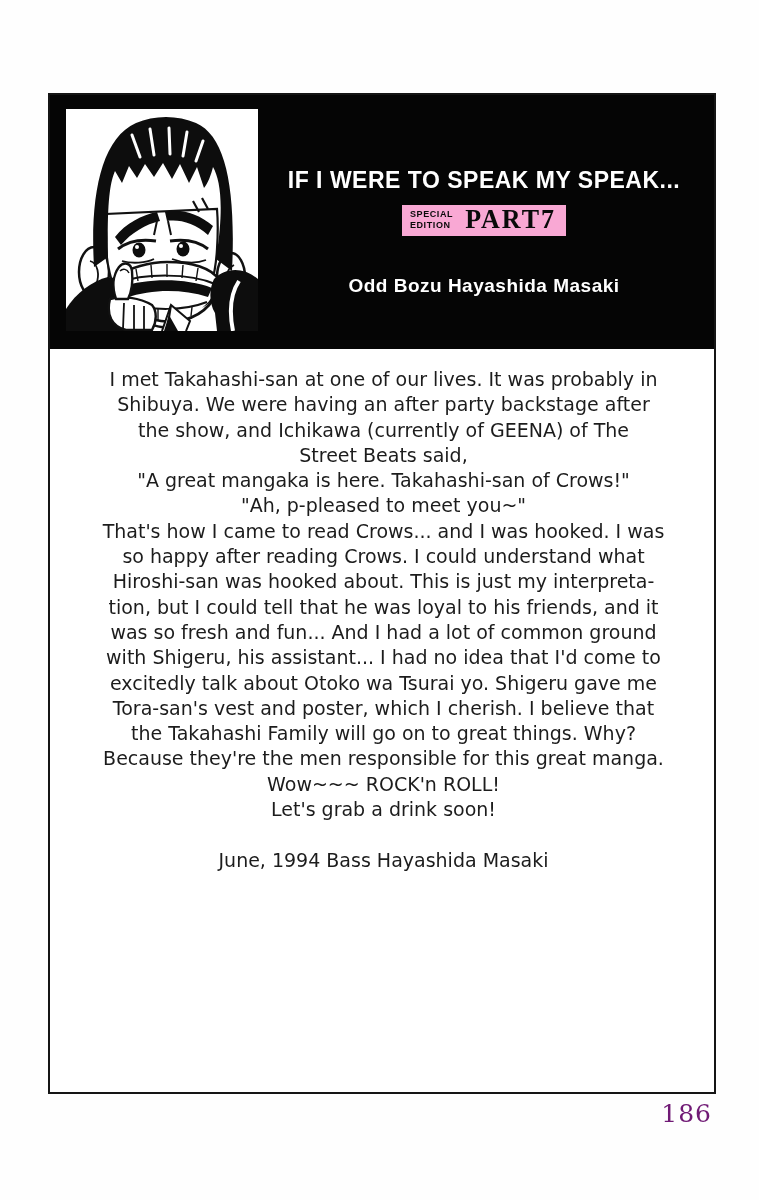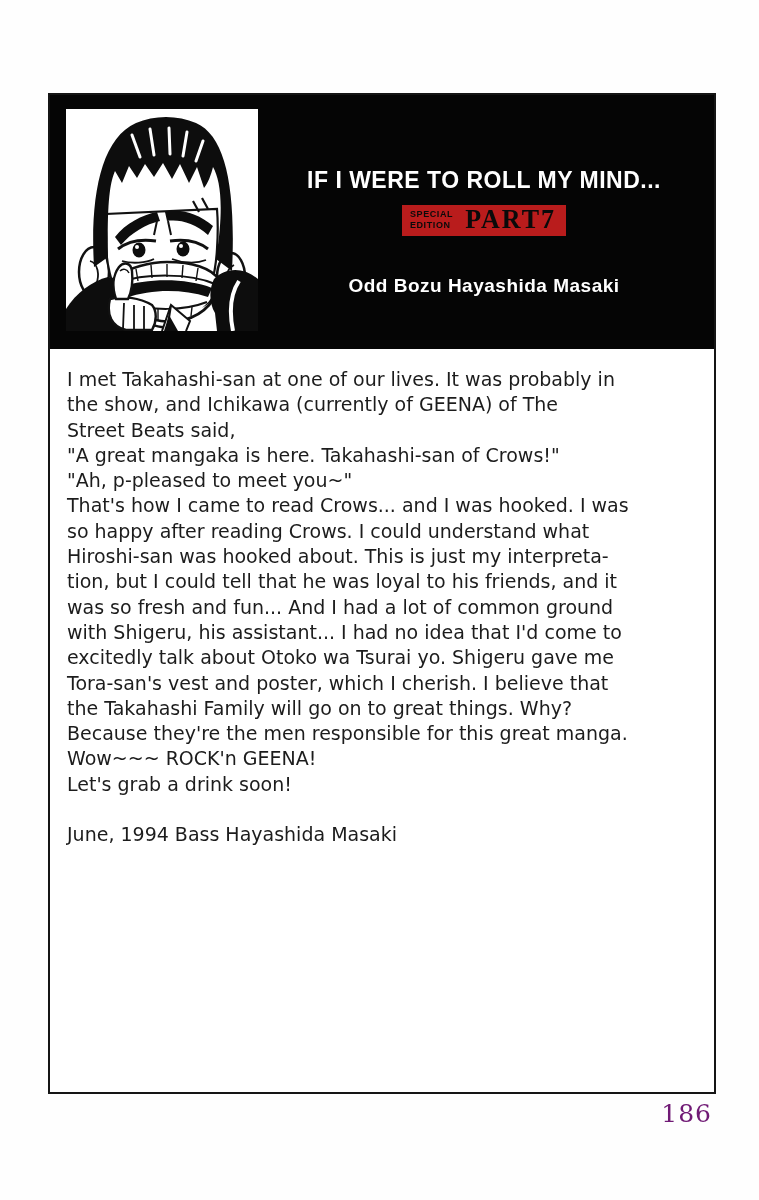--- a/index.html
+++ b/index.html
@@ -49,21 +49,21 @@
     margin-top: 72px;
     font-size: 23px;
     font-weight: bold;
     letter-spacing: 0.5px;
     white-space: nowrap;
   }
   .badge {
     display: inline-flex;
     align-items: center;
     margin-top: 11px;
-    background: #b91c1c;
+    background: #f9a8d4;
     color: #0a0a0a;
     padding: 2px 10px 3px 8px;
     gap: 12px;
   }
   .badge-edition {
     text-align: left;
     font-size: 9px;
     line-height: 1.2;
     font-weight: bold;
     letter-spacing: 0.6px;
@@ -86,20 +86,21 @@
   .body-text {
     padding: 18px 14px 0 17px;
     color: #1c1c1c;
     font-family: "DejaVu Sans", sans-serif;
     font-size: 19px;
   }
   .body-line {
     line-height: 25.3px;
     min-height: 25.3px;
     white-space: nowrap;
+    text-align: center;
   }
   .page-number {
     position: absolute;
     top: 1099px;
     right: 47px;
     font-family: "DejaVu Serif", serif;
     font-size: 25px;
     color: #701a75;
     letter-spacing: 1px;
   }
@@ -184,49 +185,50 @@
           <g>
             <path d="M44,190 C40,206 46,218 60,221 L86,221 C91,212 91,202 86,196 C74,189 56,186 44,190 Z" fill="#ffffff" stroke="#111" stroke-width="2.4"></path>
             <path d="M58,194 L57,220 M68,196 L68,221 M78,197 L78,221" stroke="#111" stroke-width="1.8" fill="none"></path>
             <path d="M50,190 C46,178 47,166 53,158 C58,152 65,154 66,162 C67,172 66,182 62,190 Z" fill="#ffffff" stroke="#111" stroke-width="2.4"></path>
             <path d="M54,162 C57,159 61,160 63,164" fill="none" stroke="#111" stroke-width="1.5"></path>
           </g>
         </svg>
       </div>
 
       <div class="header-text">
-        <div class="header-title">IF I WERE TO ROLL MY MIND...</div>
+        <div class="header-title">IF I WERE TO SPEAK MY SPEAK...</div>
         <div class="badge">
           <div class="badge-edition">
             <div>SPECIAL</div>
             <div>EDITION</div>
           </div>
           <div class="badge-part">PART7</div>
         </div>
         <div class="header-subtitle">Odd Bozu Hayashida Masaki</div>
       </div>
     </div>
 
     <div class="body-text">
         <div class="body-line">I met Takahashi-san at one of our lives. It was probably in</div>
+        <div class="body-line">Shibuya. We were having an after party backstage after</div>
         <div class="body-line">the show, and Ichikawa (currently of GEENA) of The</div>
         <div class="body-line">Street Beats said,</div>
         <div class="body-line">"A great mangaka is here. Takahashi-san of Crows!"</div>
         <div class="body-line">"Ah, p-pleased to meet you~"</div>
         <div class="body-line">That's how I came to read Crows... and I was hooked. I was</div>
         <div class="body-line">so happy after reading Crows. I could understand what</div>
         <div class="body-line">Hiroshi-san was hooked about. This is just my interpreta-</div>
         <div class="body-line">tion, but I could tell that he was loyal to his friends, and it</div>
         <div class="body-line">was so fresh and fun... And I had a lot of common ground</div>
         <div class="body-line">with Shigeru, his assistant... I had no idea that I'd come to</div>
         <div class="body-line">excitedly talk about Otoko wa Tsurai yo. Shigeru gave me</div>
         <div class="body-line">Tora-san's vest and poster, which I cherish. I believe that</div>
         <div class="body-line">the Takahashi Family will go on to great things. Why?</div>
         <div class="body-line">Because they're the men responsible for this great manga.</div>
-        <div class="body-line">Wow~~~ ROCK'n GEENA!</div>
+        <div class="body-line">Wow~~~ ROCK'n ROLL!</div>
         <div class="body-line">Let's grab a drink soon!</div>
         <div class="body-line"></div>
         <div class="body-line">June, 1994 Bass Hayashida Masaki</div>
       </div>
   </div>
 
   <div class="page-number">186</div>
 </div>
 
 </body></html>

